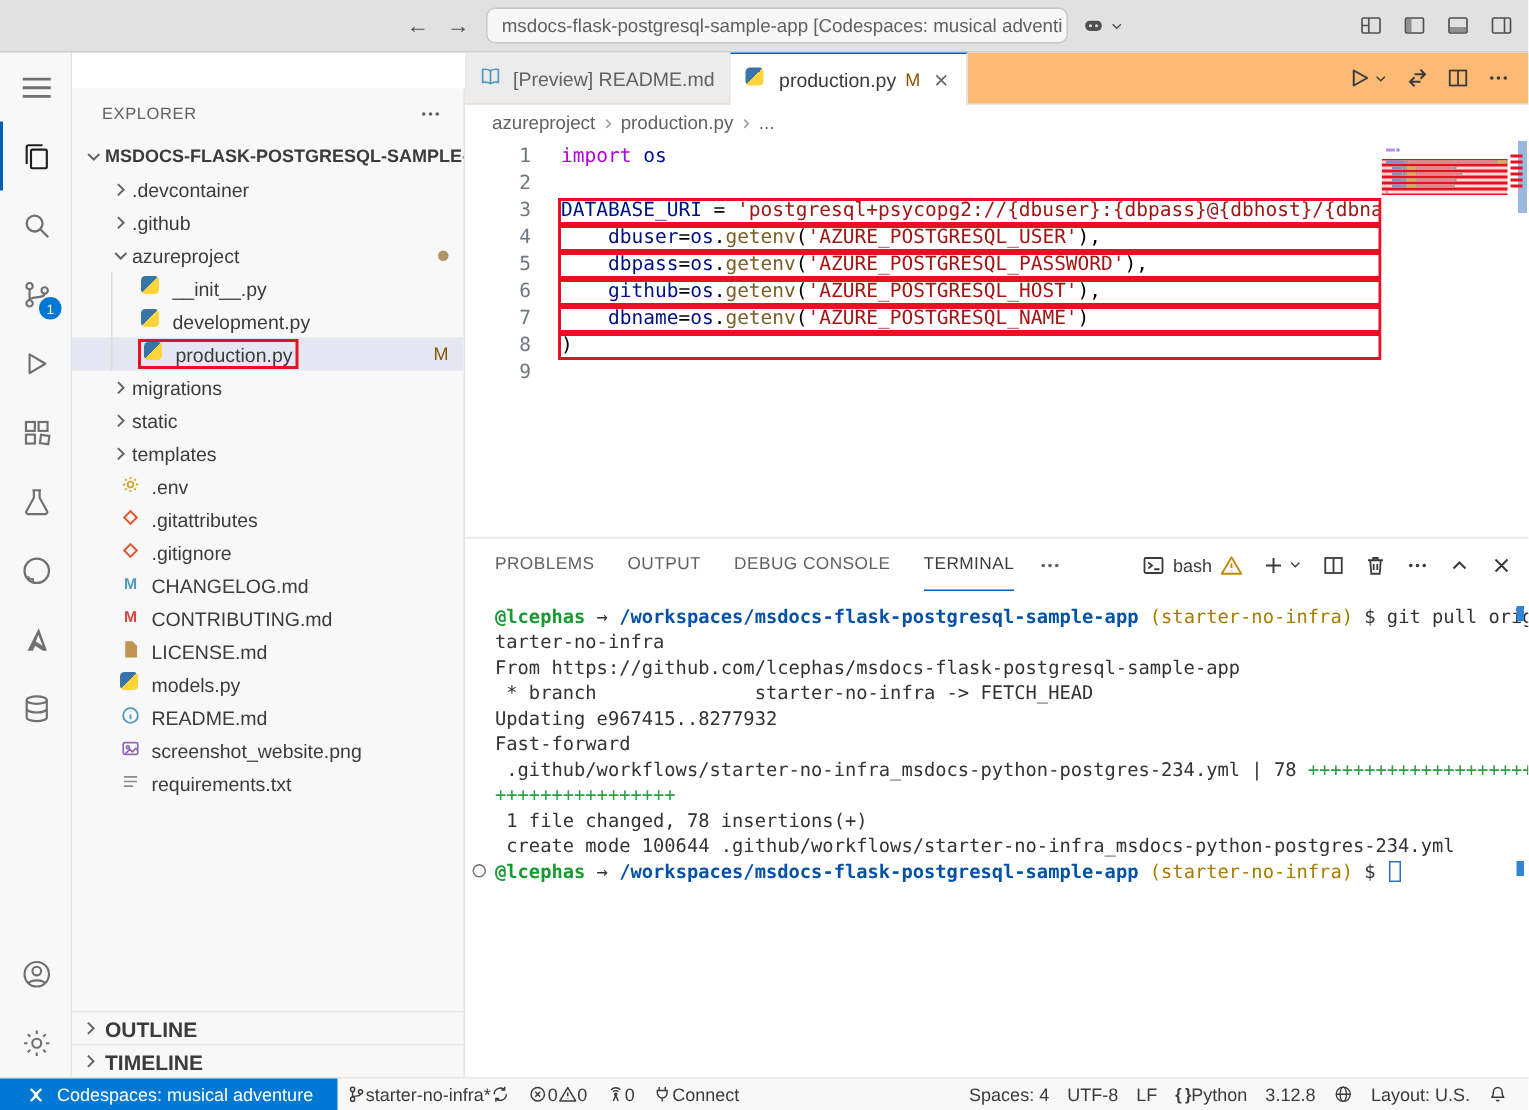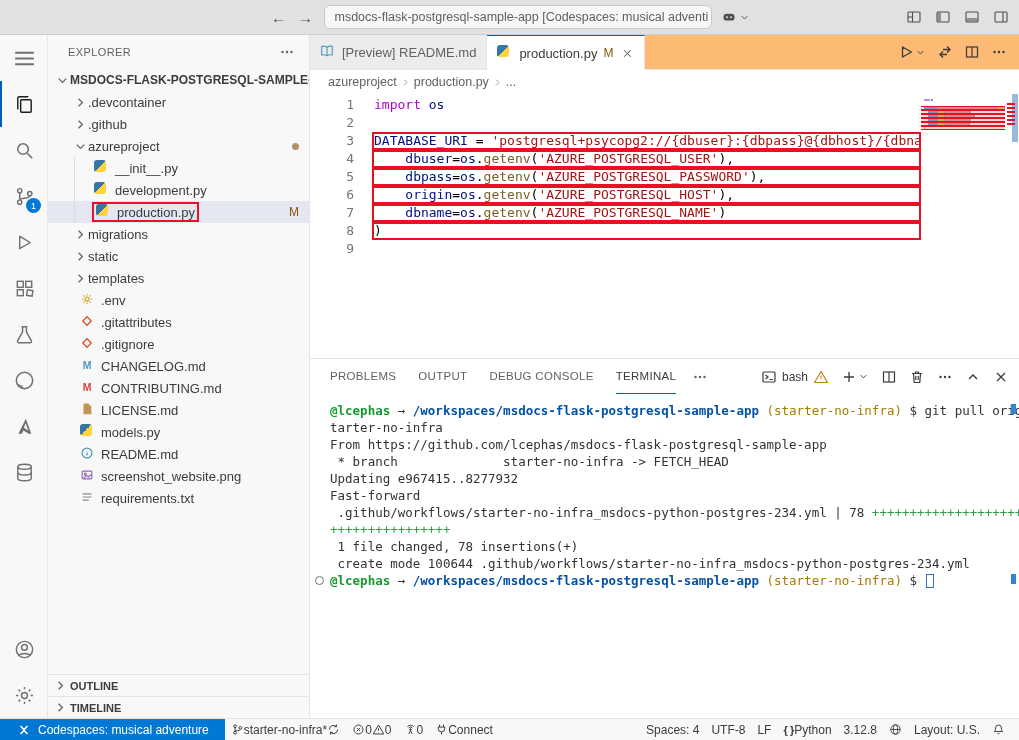--- a/index.html
+++ b/index.html
@@ -25,38 +25,38 @@
   
   .activitybar { width:48px; background:#f8f8f8; border-right:1px solid #e5e5e5; display:flex; flex-direction:column; }
   .ab-item { height:46px; display:flex; align-items:center; justify-content:center; color:#707070; position:relative; cursor:pointer; border-left:2px solid transparent; }
   .ab-item.active { color:#1f1f1f; border-left-color:var(--accent); }
   .ab-item .icon svg { width:23px; height:23px; }
   .ab-badge { position:absolute; right:6px; bottom:6px; background:var(--badge-blue); color:#fff; font-size:9px; width:15px; height:15px;
               border-radius:50%; display:flex; align-items:center; justify-content:center; }
   .ab-bottom { margin-top:auto; }
 
   
-  .sidebar { width:262px; background:#f8f8f8; border-right:1px solid #e5e5e5; display:flex; flex-direction:column; color:#3b3b3b; }
+  .sidebar { width:262px; background:#f8f8f8; border-right:1px solid #e5e5e5; display:flex; flex-direction:column; color:#3b3b3b;margin-top:24px; }
   .sb-header { height:34px; display:flex; align-items:center; padding:0 14px 0 20px; flex:none; }
   .sb-title { flex:1; font-size:11px; color:#616161; letter-spacing:.4px; }
   .sb-more { color:#616161; cursor:pointer; }
   .tree { flex:1; overflow:hidden; }
   .tree-row { height:22px; display:flex; align-items:center; padding-right:10px; cursor:pointer; position:relative; white-space:nowrap; }
   .tree-row.selected { background:#e4e6f1; }
   .tree-row.root { font-weight:700; font-size:12px; }
   .tree-row.d2::before { content:""; position:absolute; left:26px; top:0; bottom:0; border-left:1px solid #dcdcdc; }
   .chev { width:16px; color:#646465; flex:none; }
   .chev svg { width:15px; height:15px; }
   .fico { width:16px; height:16px; margin-right:5px; flex:none; }
   .fico svg { width:14px; height:14px; }
   .pyico { display:inline-block; width:12px; height:12px; border-radius:3px; background:linear-gradient(135deg,#3775a9 50%,#ffd43b 50%); }
   .badge-m { margin-left:auto; color:var(--modified); font-size:12px; }
   .dot { margin-left:auto; width:7px; height:7px; border-radius:50%; background:#b39169; }
   .red-box { display:inline-flex; align-items:center; outline:2.5px solid var(--annotation-red); padding:0 2px; }
-  .sb-section { height:22px; flex:none; border-top:1px solid #e5e5e5; display:flex; align-items:center; gap:2px; font-size:11px; font-weight:700; color:#3b3b3b; padding-left:4px; cursor:pointer; }
+  .sb-section { height:22px; flex:none; border-top:1px solid #e5e5e5; display:flex; align-items:center; gap:2px; font-size:14px; font-weight:700; color:#3b3b3b; padding-left:4px; cursor:pointer; }
   .ic-gold { color:#c09553; } .ic-gold2 { color:#d4a72c; } .ic-orange { color:#e0542c; } .ic-blue { color:#519aba; }
   .ic-red { color:#d64540; } .ic-gray { color:#8a8a8a; } .ic-purple { color:#9068b0; }
 
   
   .editor-col { flex:1; min-width:0; display:flex; flex-direction:column; background:#fff; }
   .tabbar { height:35px; background:#fdba74; border-bottom:1px solid #e5e5e5; display:flex; align-items:stretch; }
   .tab { display:flex; align-items:center; gap:6px; padding:0 10px; font-size:13px; color:#616161; background:#ececec; border-right:1px solid #e5e5e5; cursor:pointer; position:relative; }
   .tab.active { background:#fff; color:#3b3b3b; border-top:1.5px solid var(--accent); margin-bottom:-1px; z-index:2; }
   .tab .mod { color:var(--modified); font-size:12px; }
   .tab .close { color:#616161; margin-left:2px; }
@@ -530,21 +530,21 @@
           <div class="cl">
             <span class="ln">4</span>
             <span class="ct boxed"><span class="tk-d">    </span><span class="tk-v">dbuser</span><span class="tk-d">=</span><span class="tk-v">os</span><span class="tk-d">.</span><span class="tk-f">getenv</span><span class="tk-d">(</span><span class="tk-s">'AZURE_POSTGRESQL_USER'</span><span class="tk-d">),</span></span>
           </div>
           <div class="cl">
             <span class="ln">5</span>
             <span class="ct boxed"><span class="tk-d">    </span><span class="tk-v">dbpass</span><span class="tk-d">=</span><span class="tk-v">os</span><span class="tk-d">.</span><span class="tk-f">getenv</span><span class="tk-d">(</span><span class="tk-s">'AZURE_POSTGRESQL_PASSWORD'</span><span class="tk-d">),</span></span>
           </div>
           <div class="cl">
             <span class="ln">6</span>
-            <span class="ct boxed"><span class="tk-d">    </span><span class="tk-v">origin</span><span class="tk-d">=</span><span class="tk-v">os</span><span class="tk-d">.</span><span class="tk-f">getenv</span><span class="tk-d">(</span><span class="tk-s">'AZURE_POSTGRESQL_HOST'</span><span class="tk-d">),</span></span>
+            <span class="ct boxed"><span class="tk-d">    </span><span class="tk-v">github</span><span class="tk-d">=</span><span class="tk-v">os</span><span class="tk-d">.</span><span class="tk-f">getenv</span><span class="tk-d">(</span><span class="tk-s">'AZURE_POSTGRESQL_HOST'</span><span class="tk-d">),</span></span>
           </div>
           <div class="cl">
             <span class="ln">7</span>
             <span class="ct boxed"><span class="tk-d">    </span><span class="tk-v">dbname</span><span class="tk-d">=</span><span class="tk-v">os</span><span class="tk-d">.</span><span class="tk-f">getenv</span><span class="tk-d">(</span><span class="tk-s">'AZURE_POSTGRESQL_NAME'</span><span class="tk-d">)</span></span>
           </div>
           <div class="cl">
             <span class="ln">8</span>
             <span class="ct boxed"><span class="tk-d">)</span></span>
           </div>
           <div class="cl">

